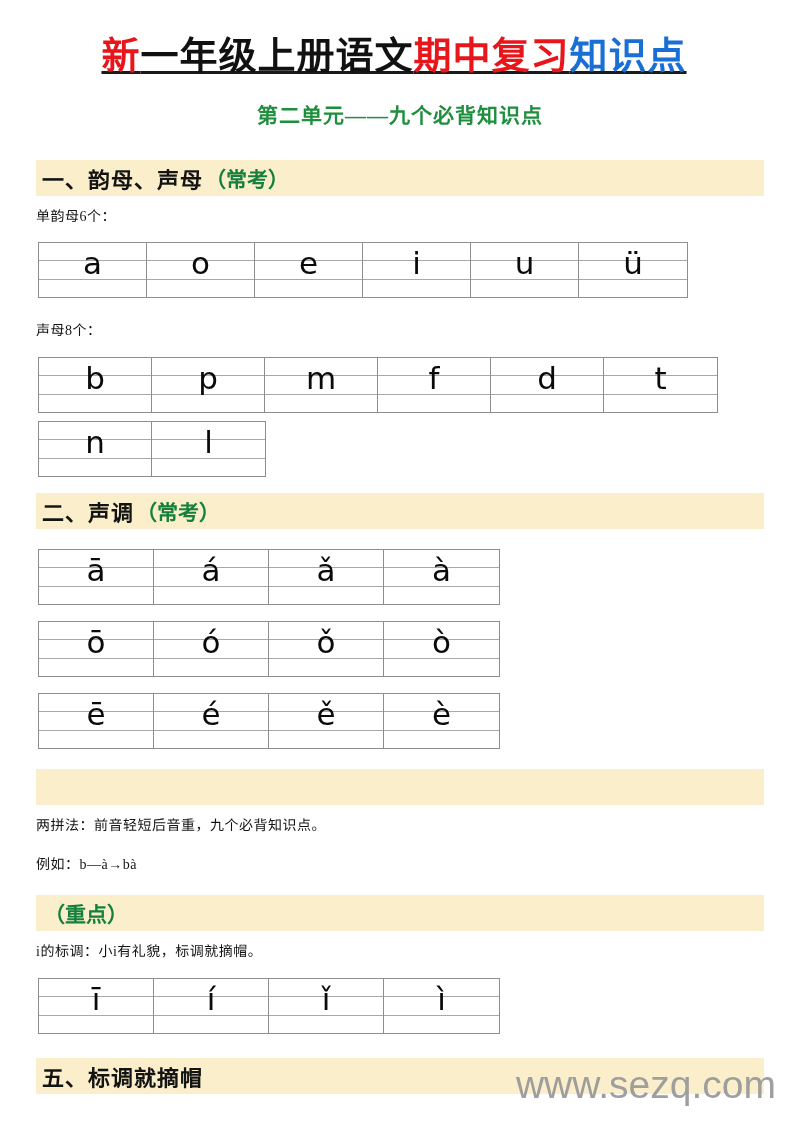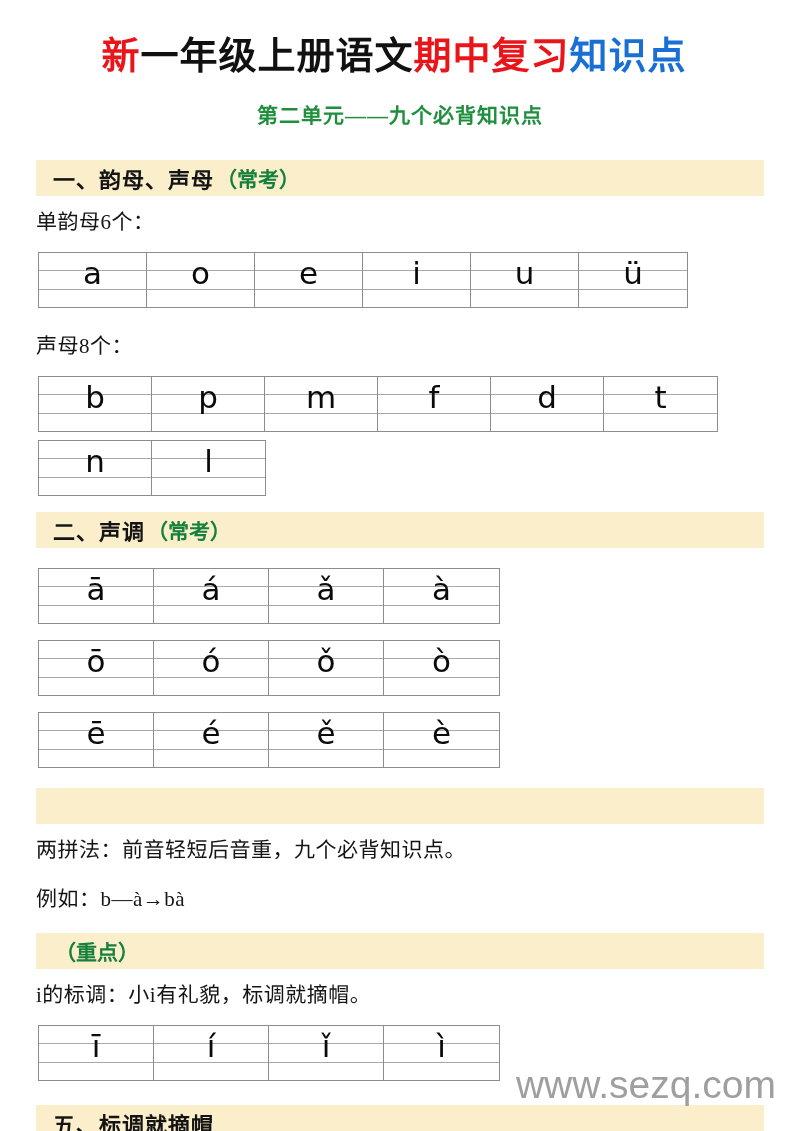--- a/index.html
+++ b/index.html
@@ -20,20 +20,21 @@
   
   .title {
     text-align: center;
     margin: 0;
     padding: 34px 12px 0 0;
     font-size: 38px;
     font-weight: bold;
     letter-spacing: 1px;
     line-height: 1.2;
     white-space: nowrap;
+    text-decoration: underline;
   }
   .title .seg { display: inline; }
   .t-red   { color: #e8161b; }
   .t-black { color: #111111; }
   .t-blue  { color: #1a6fd4; }
 
   .subtitle {
     text-align: center;
     margin: 7px;
     padding: 12px 0 0 0;
@@ -44,41 +45,41 @@
   }
 
   
   .banner {
     position: relative;
     margin: 0 36px;
     background: #fbeecb;
     height: 36px;
     display: flex;
     align-items: center;
-    padding-left: 17px;
+    padding-left: 6px;
     box-sizing: border-box;
   }
   .banner .b-title {
     font-size: 22px;
     font-weight: bold;
     color: #141414;
     letter-spacing: 1px;
   }
   .banner .b-note {
     font-size: 21px;
     font-weight: bold;
     color: #15803d;
     letter-spacing: 0px;
     margin-left: 2px;
   }
 
   
   .para {
     margin: 0 36px;
-    font-size: 21px;
+    font-size: 14px;
     color: #141414;
     letter-spacing: 0.5px;
     line-height: 1.35;
   }
 
   
   .grid {
     margin-left: 38px;
     border: 1px solid #8d8d8d;
     border-collapse: collapse;

